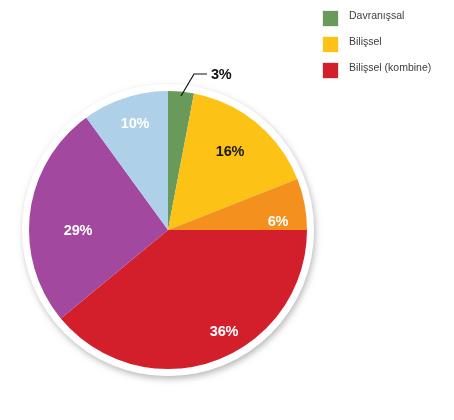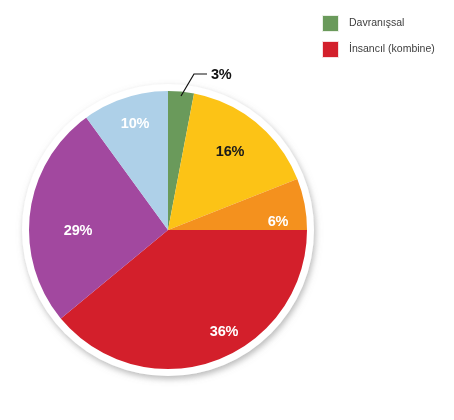--- a/index.html
+++ b/index.html
@@ -60,21 +60,21 @@
 
   
   .legend {
     position: absolute;
     left: 318px;
     top: 10px;
     width: 136px;
   }
   .legend-row {
     display: flex;
-    align-items: center;
+    align-items: flex-start;
     height: 26px;
   }
   .legend-swatch {
     width: 17px;
     height: 17px;
     flex: 0 0 17px;
     margin-left: 4px;
     border: 1px solid rgba(255,255,255,0.85);
     box-sizing: border-box;
   }
@@ -130,23 +130,27 @@
     </svg>
   </div>
 
   <div class="legend">
 
     <div class="legend-row">
       <span class="legend-swatch" style="background:#6a9a5b"></span>
       <span class="legend-text">Davranışsal</span>
     </div>
 
+    <div class="legend-row">
+      <span class="legend-swatch" style="background:#fcc316"></span>
+      <span class="legend-text">Bilişsel</span>
+    </div>
 
 
     <div class="legend-row">
       <span class="legend-swatch" style="background:#d31f2b"></span>
-      <span class="legend-text">İnsancıl (kombine)</span>
+      <span class="legend-text">Bilişsel (kombine)</span>
     </div>
 
 
 
   </div>
 </div>
 
 </body></html>

